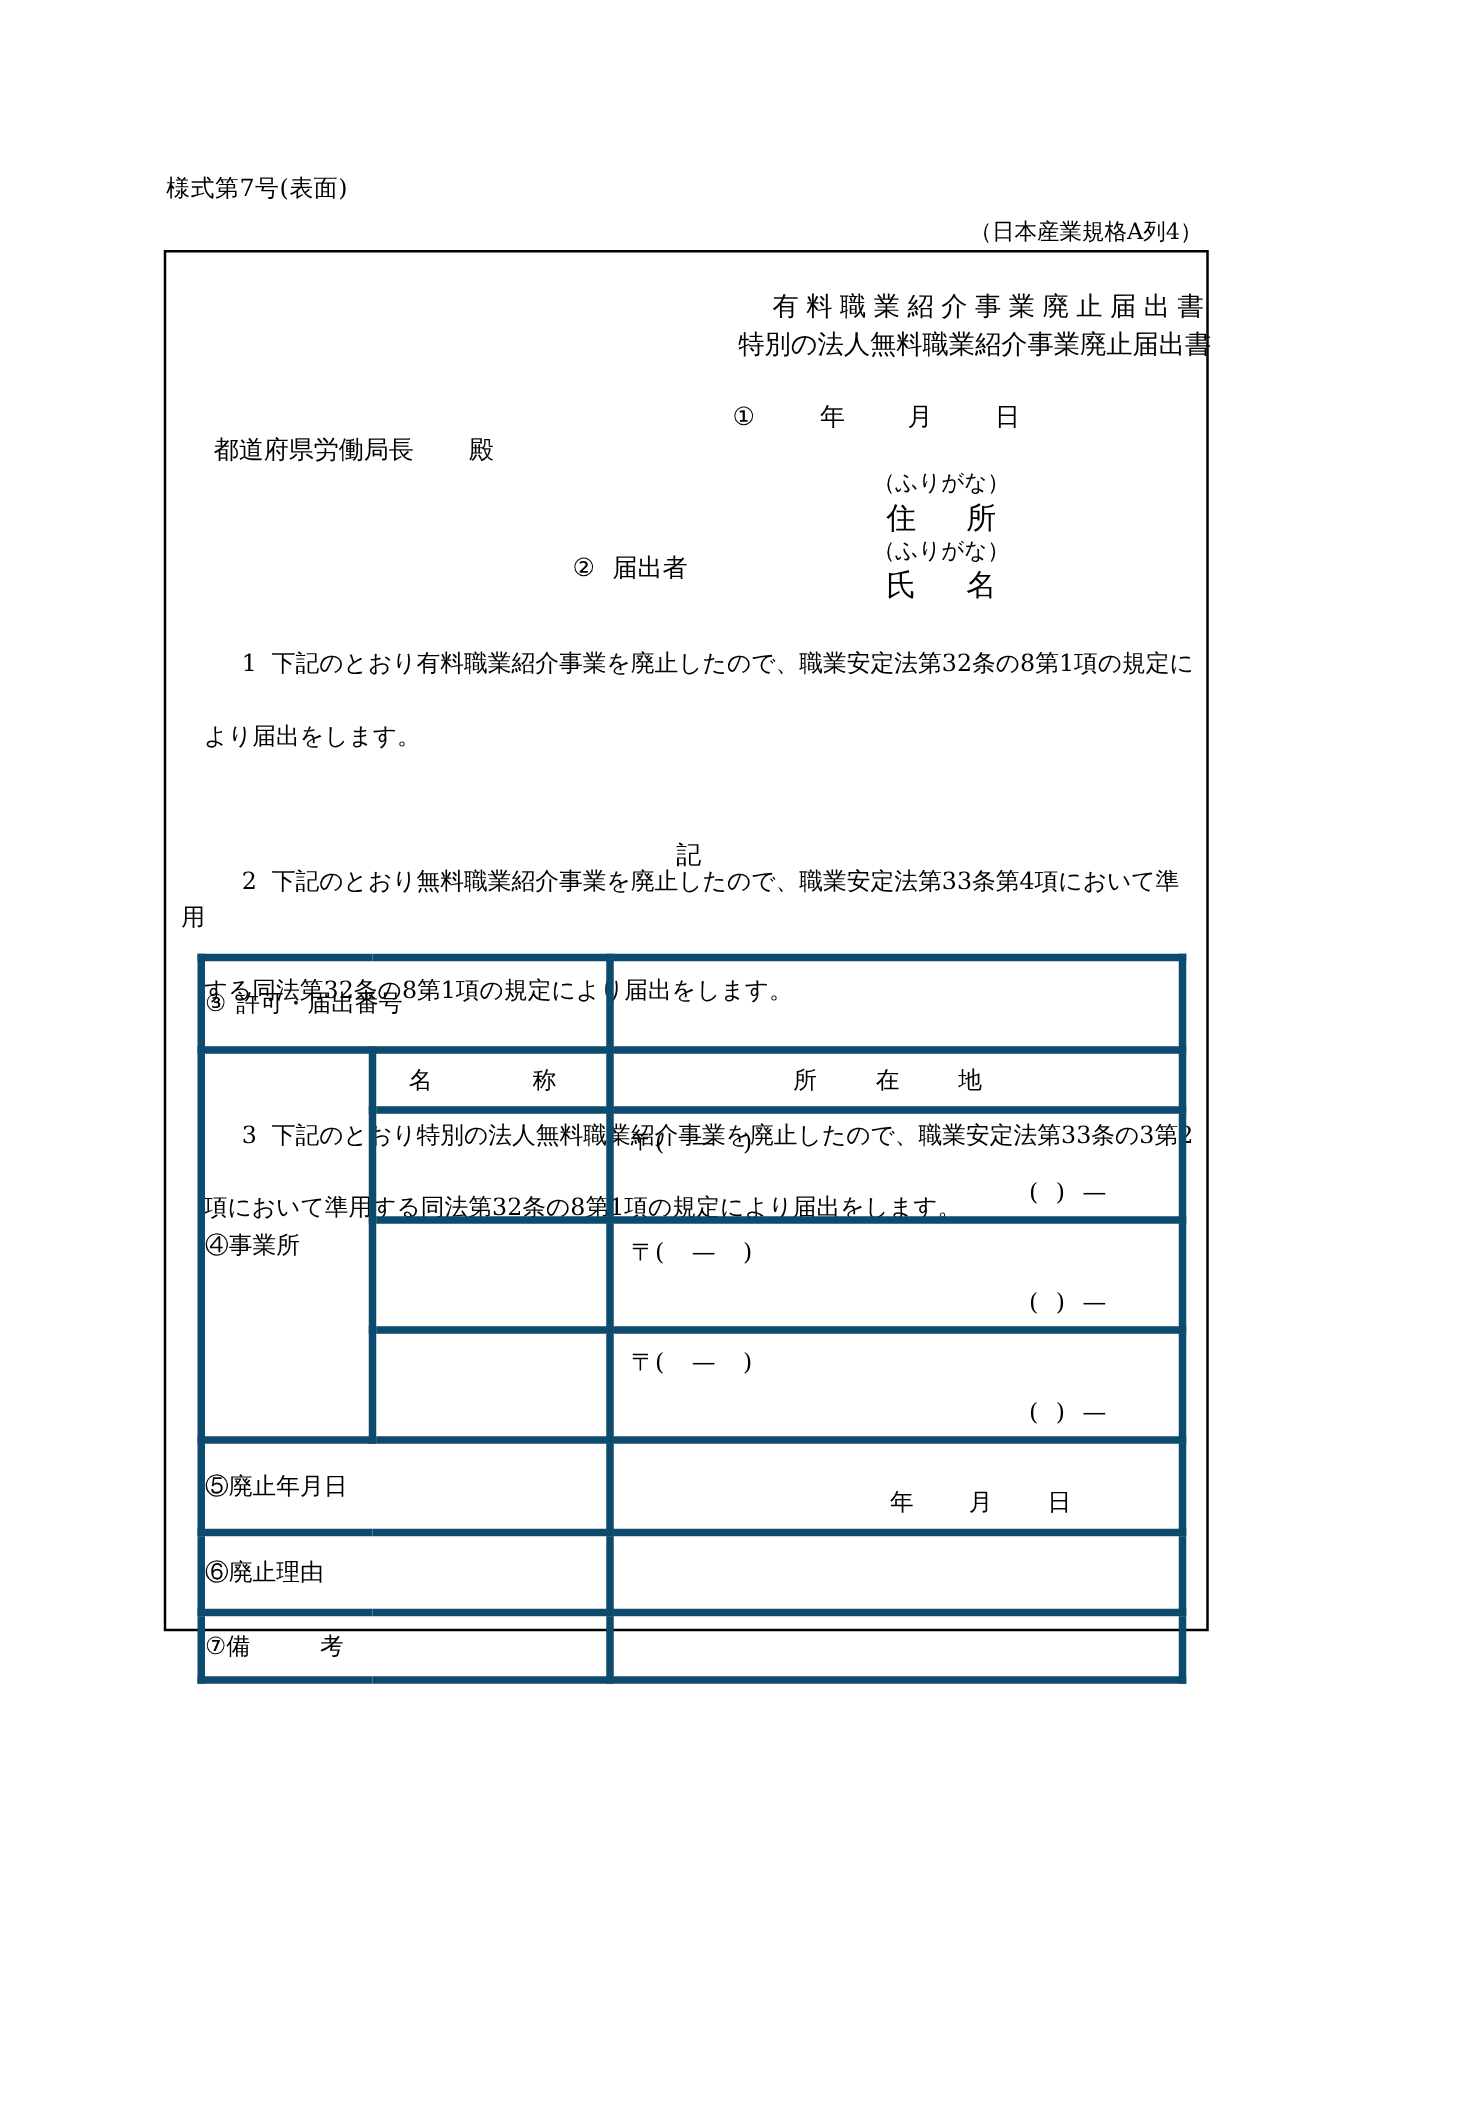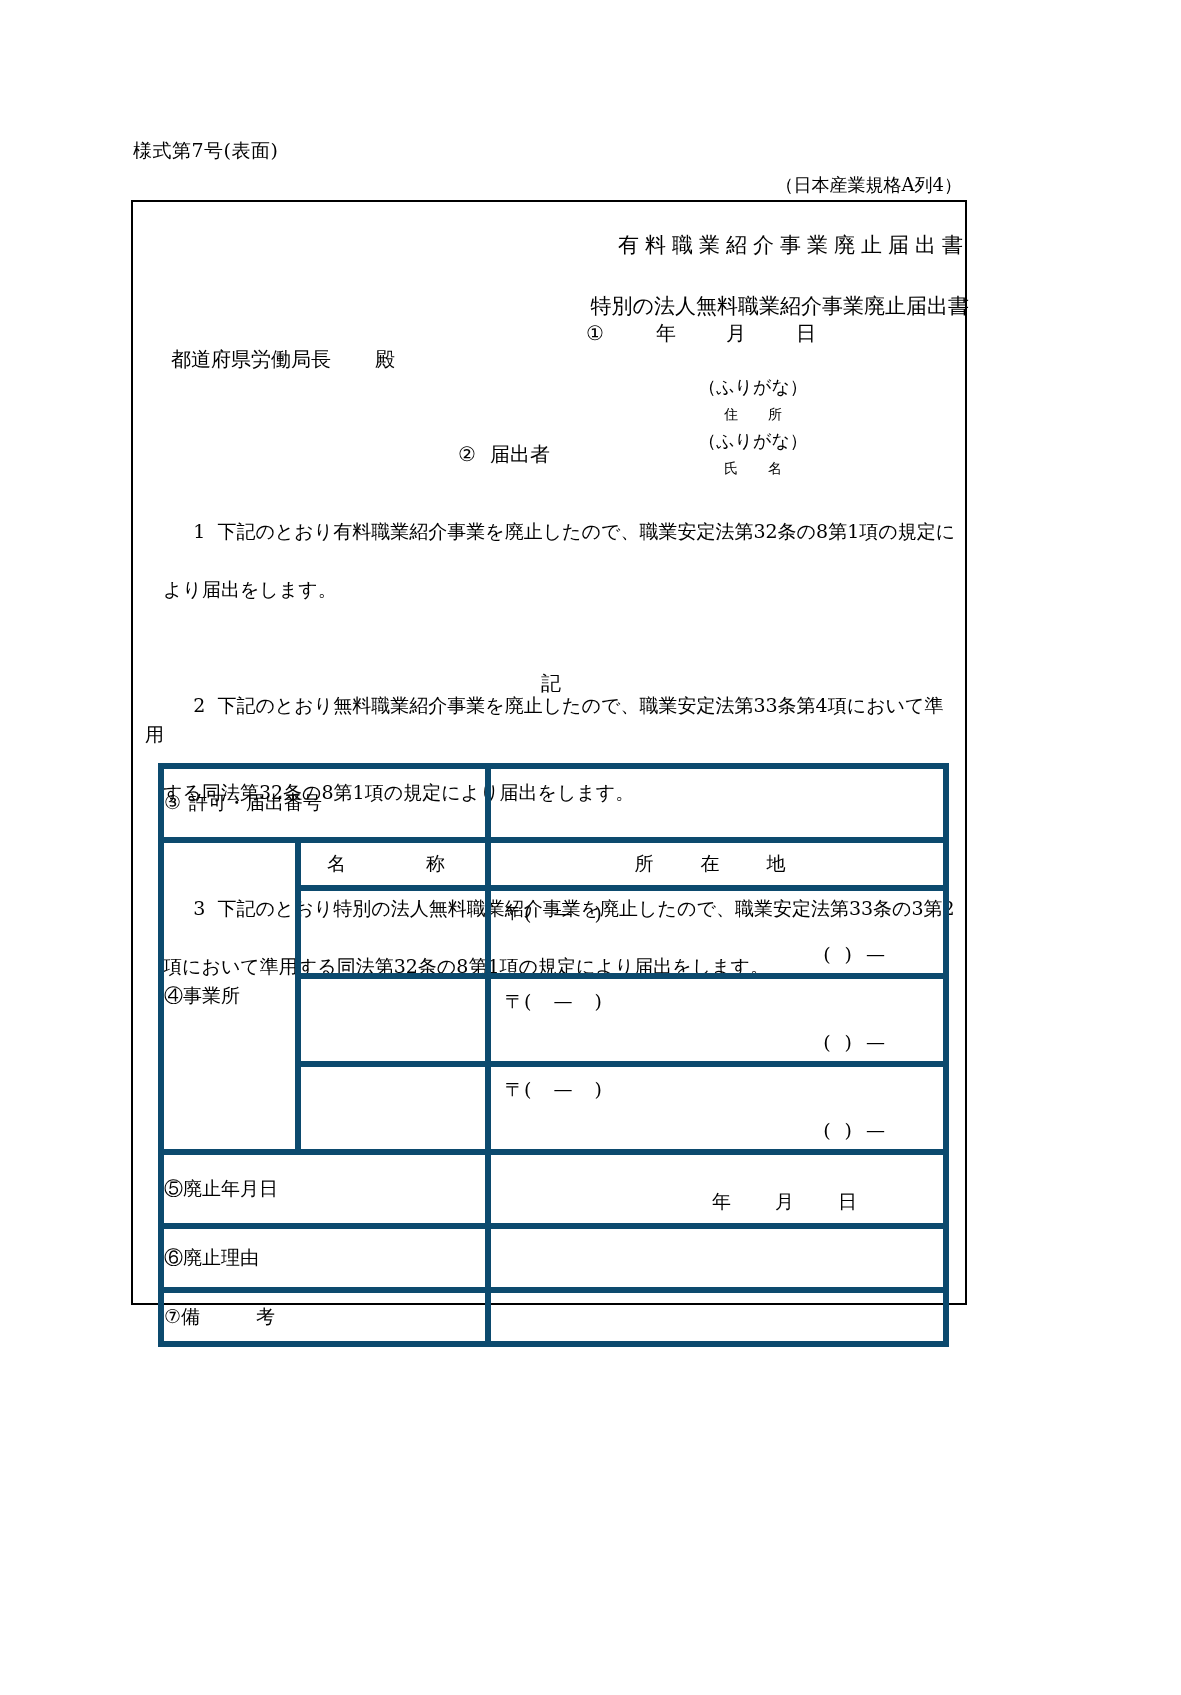--- a/index.html
+++ b/index.html
@@ -60,21 +60,21 @@
     top: 28px;
     width: 836px;
     text-align: right;
   }
   .title-line {
     font-size: 21px;
     line-height: 30px;
     white-space: nowrap;
   }
   .title-line.spaced { letter-spacing: 6.0px; padding-left: 6px; }
-  .title-line.tight  { letter-spacing: 0px; margin-top: 31px; }
+  .title-line.tight  { letter-spacing: 0px; }
 
   
   .date-row {
     position: absolute;
     top: 118px;
     left: 0;
     width: 836px;
     text-align: center;
     font-size: 20px;
     white-space: nowrap;
@@ -116,21 +116,21 @@
     top: 0;
     width: 240px;
     text-align: center;
   }
   .submitter .furi {
     font-size: 18px;
     line-height: 26px;
     white-space: nowrap;
   }
   .submitter .fld {
-    font-size: 14px;
+    font-size: 24px;
     line-height: 28px;
     letter-spacing: 8px;
     padding-left: 8px;
     white-space: nowrap;
   }
 
   
   .paras {
     position: absolute;
     left: 12px;

